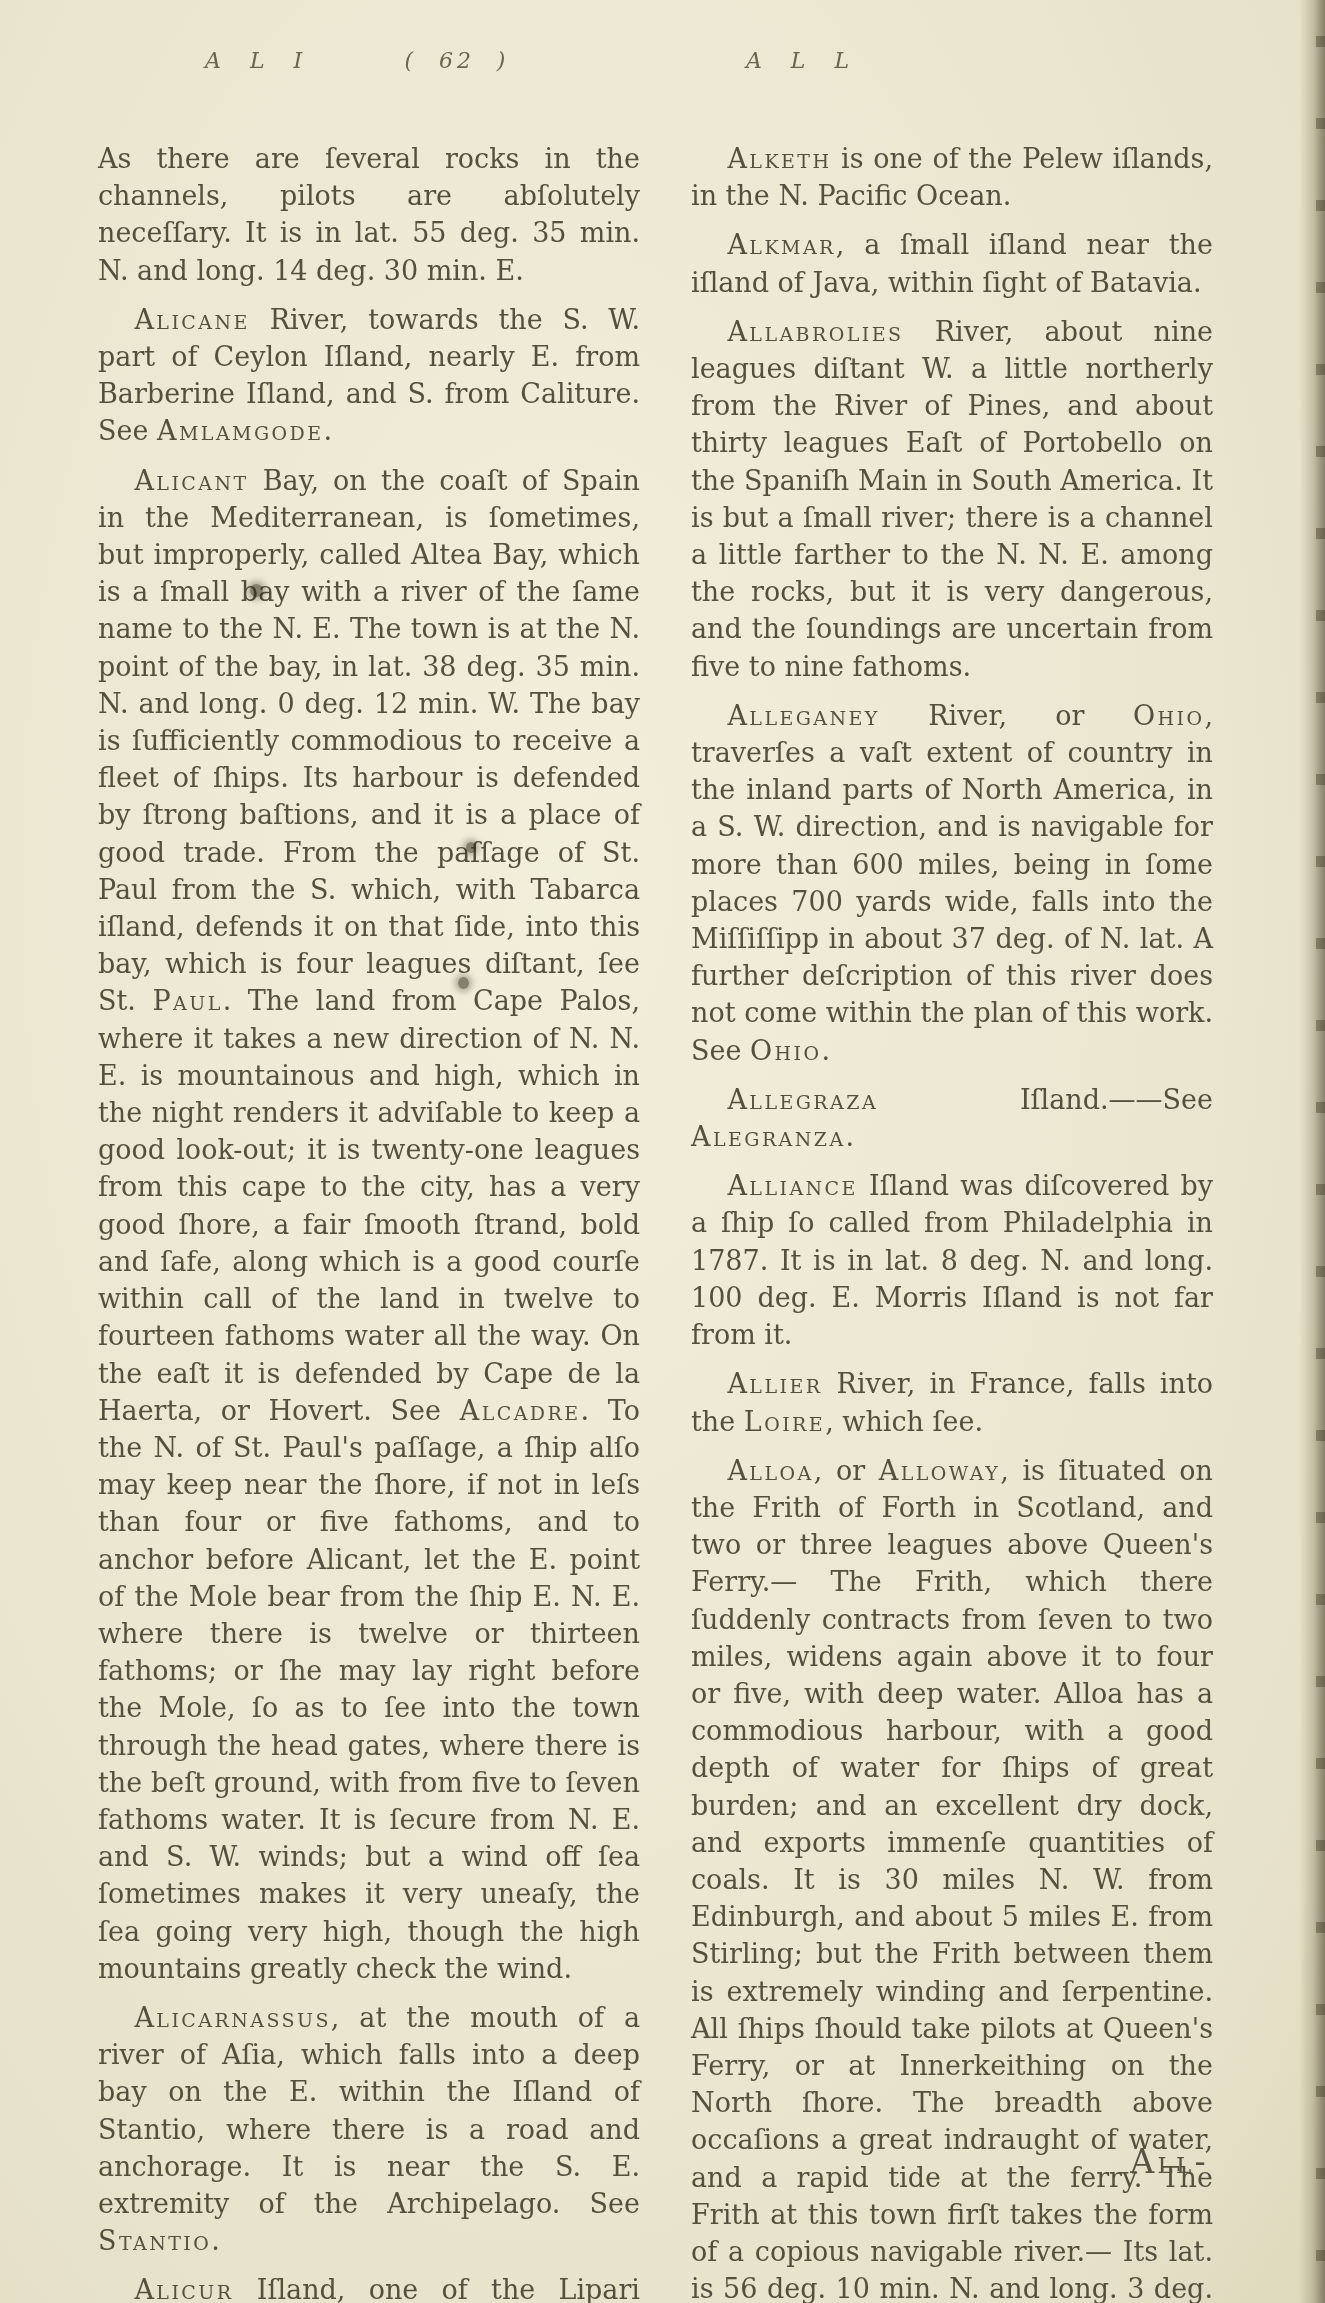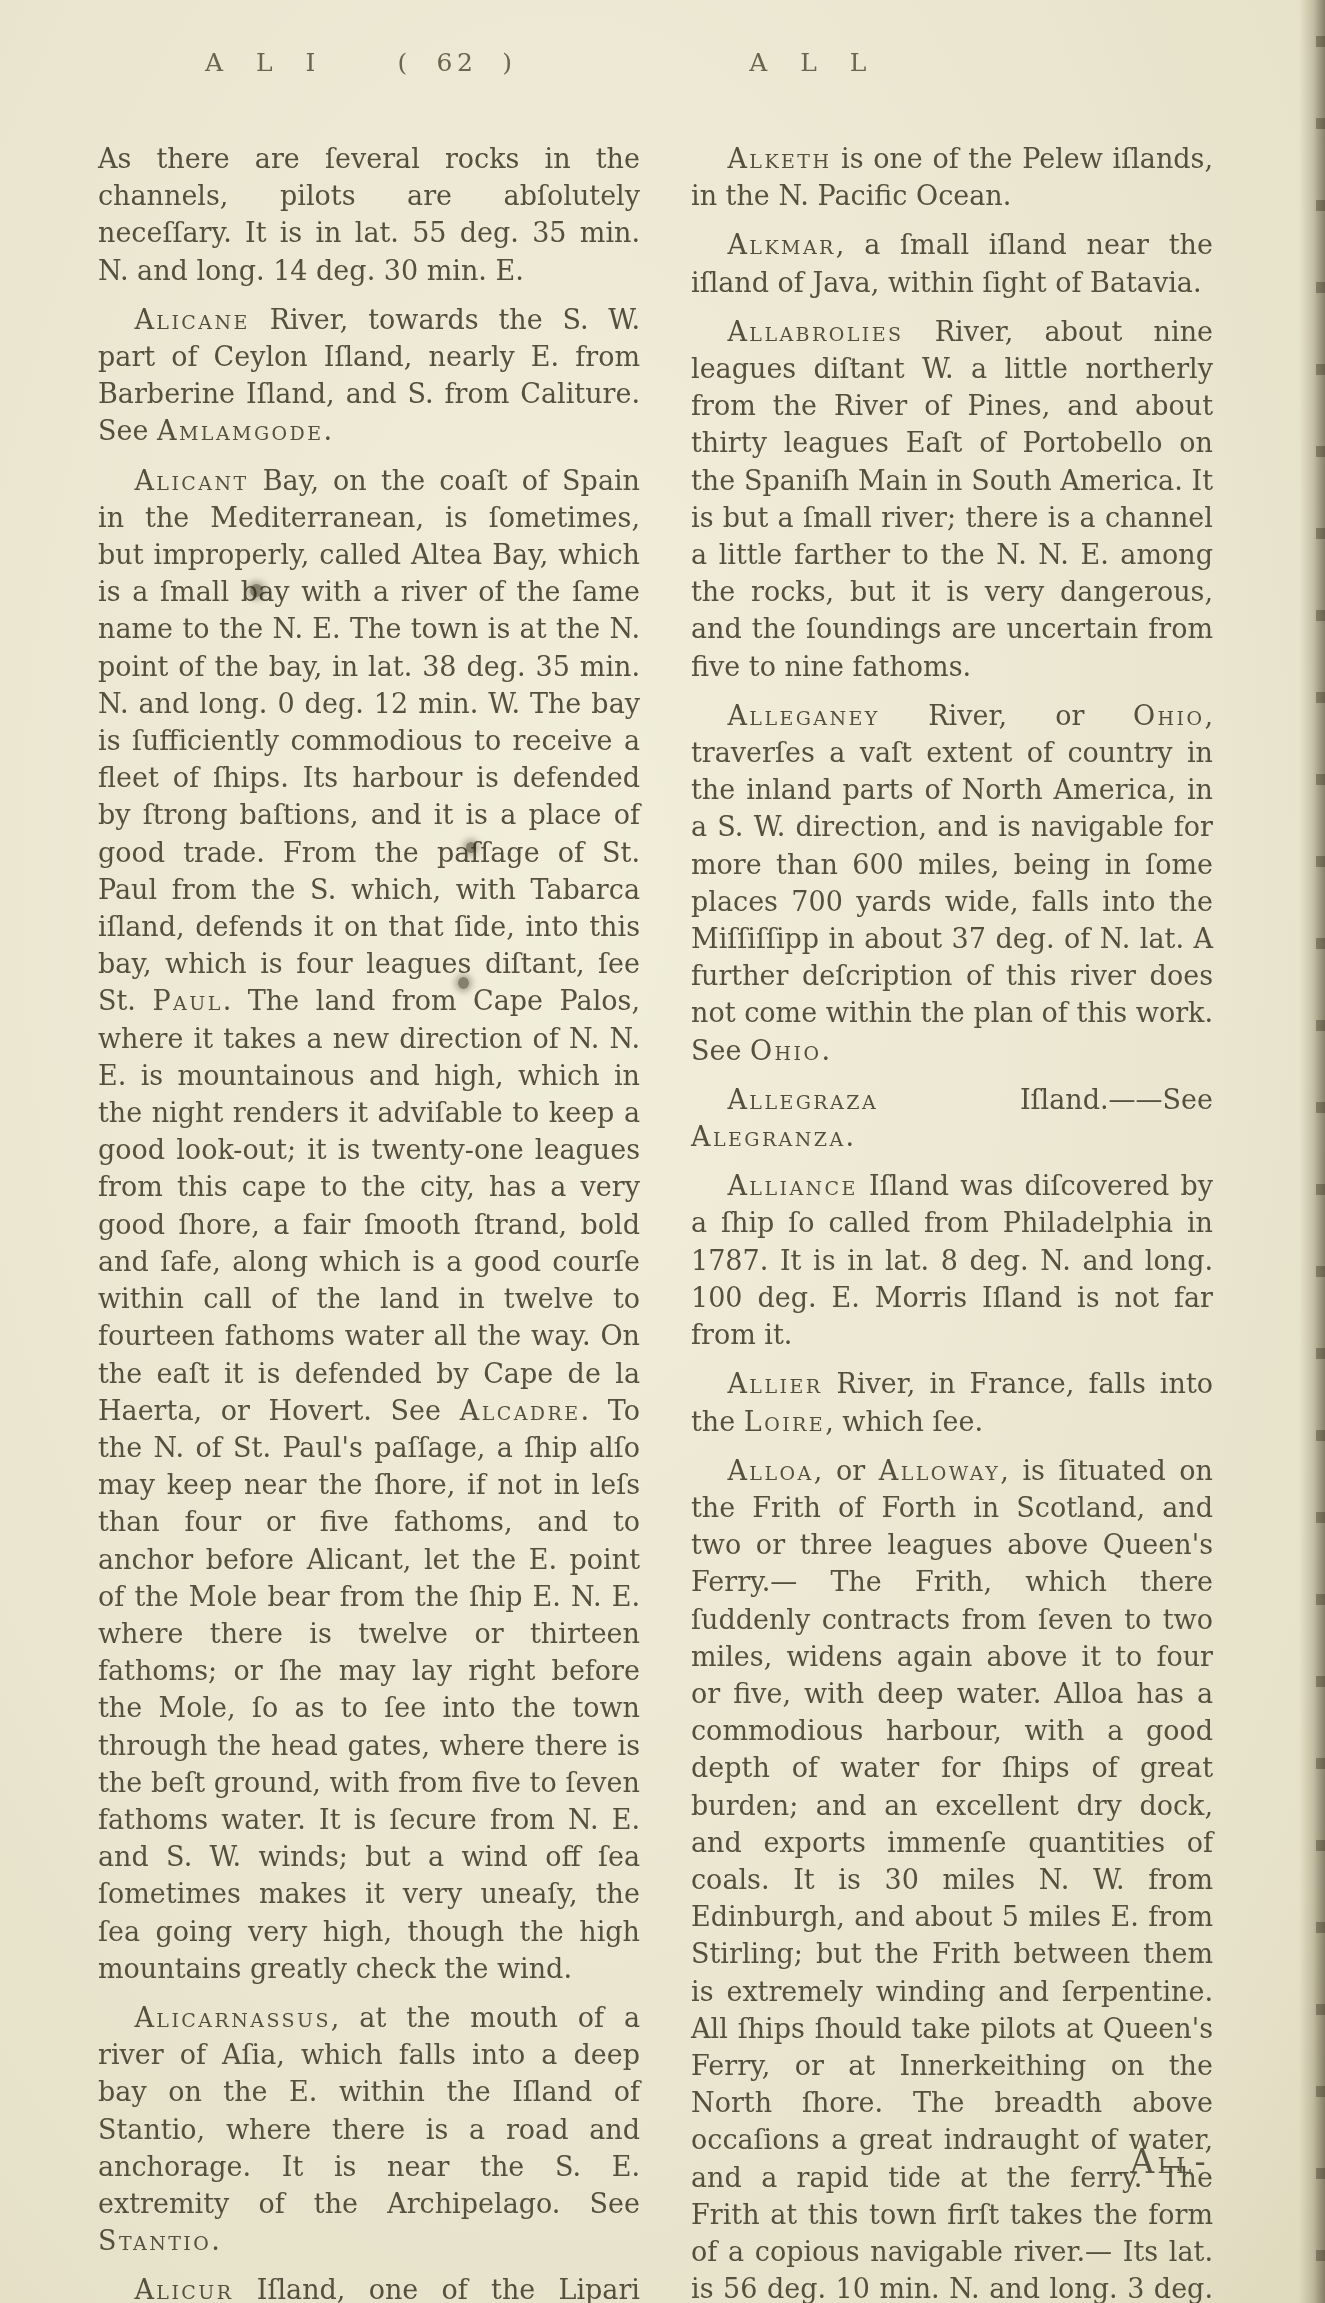--- a/index.html
+++ b/index.html
@@ -18,25 +18,25 @@
     position:absolute;top:0;right:0;width:26px;height:100%;
     background:linear-gradient(to right, rgba(90,80,55,0) 0%, rgba(105,95,65,0.28) 55%, rgba(72,63,42,0.6) 100%);
   }
   .edge-dashes{
     position:absolute;top:0;right:0;width:9px;height:100%;
     background:repeating-linear-gradient(to bottom,
       rgba(55,47,30,0) 0 36px, rgba(55,47,30,0.55) 36px 47px, rgba(55,47,30,0) 47px 82px);
     opacity:.7;
   }
   .running-head{position:absolute;top:48px;left:0;width:100%;height:46px;
-    font-size:25px;color:#6a654e;}
+    font-size:22px;color:#6a654e;font-style:italic;}
   .rh{position:absolute;letter-spacing:.5em;white-space:pre;}
   .rh-left{left:205px;}
   .rh-center{left:457px;transform:translateX(-50%);letter-spacing:.18em;}
-  .rh-right{left:803px;transform:translateX(-50%);margin-left:11px;}
+  .rh-right{left:803px;transform:translateX(-50%);}
   .columns{
     position:absolute;top:128px;left:86px;right:100px;
     display:flex;gap:27px;
   }
   .column{font-size:27px;line-height:37.2px;text-align:justify;}
   .col-left{width:566px;flex:none;}
   .col-right{flex:1;}
   .column p{margin:12px;padding:0;text-indent:1.35em;}
   .column p.no-indent{text-indent:0;}
   .sc{font-variant:small-caps;letter-spacing:.09em;}

